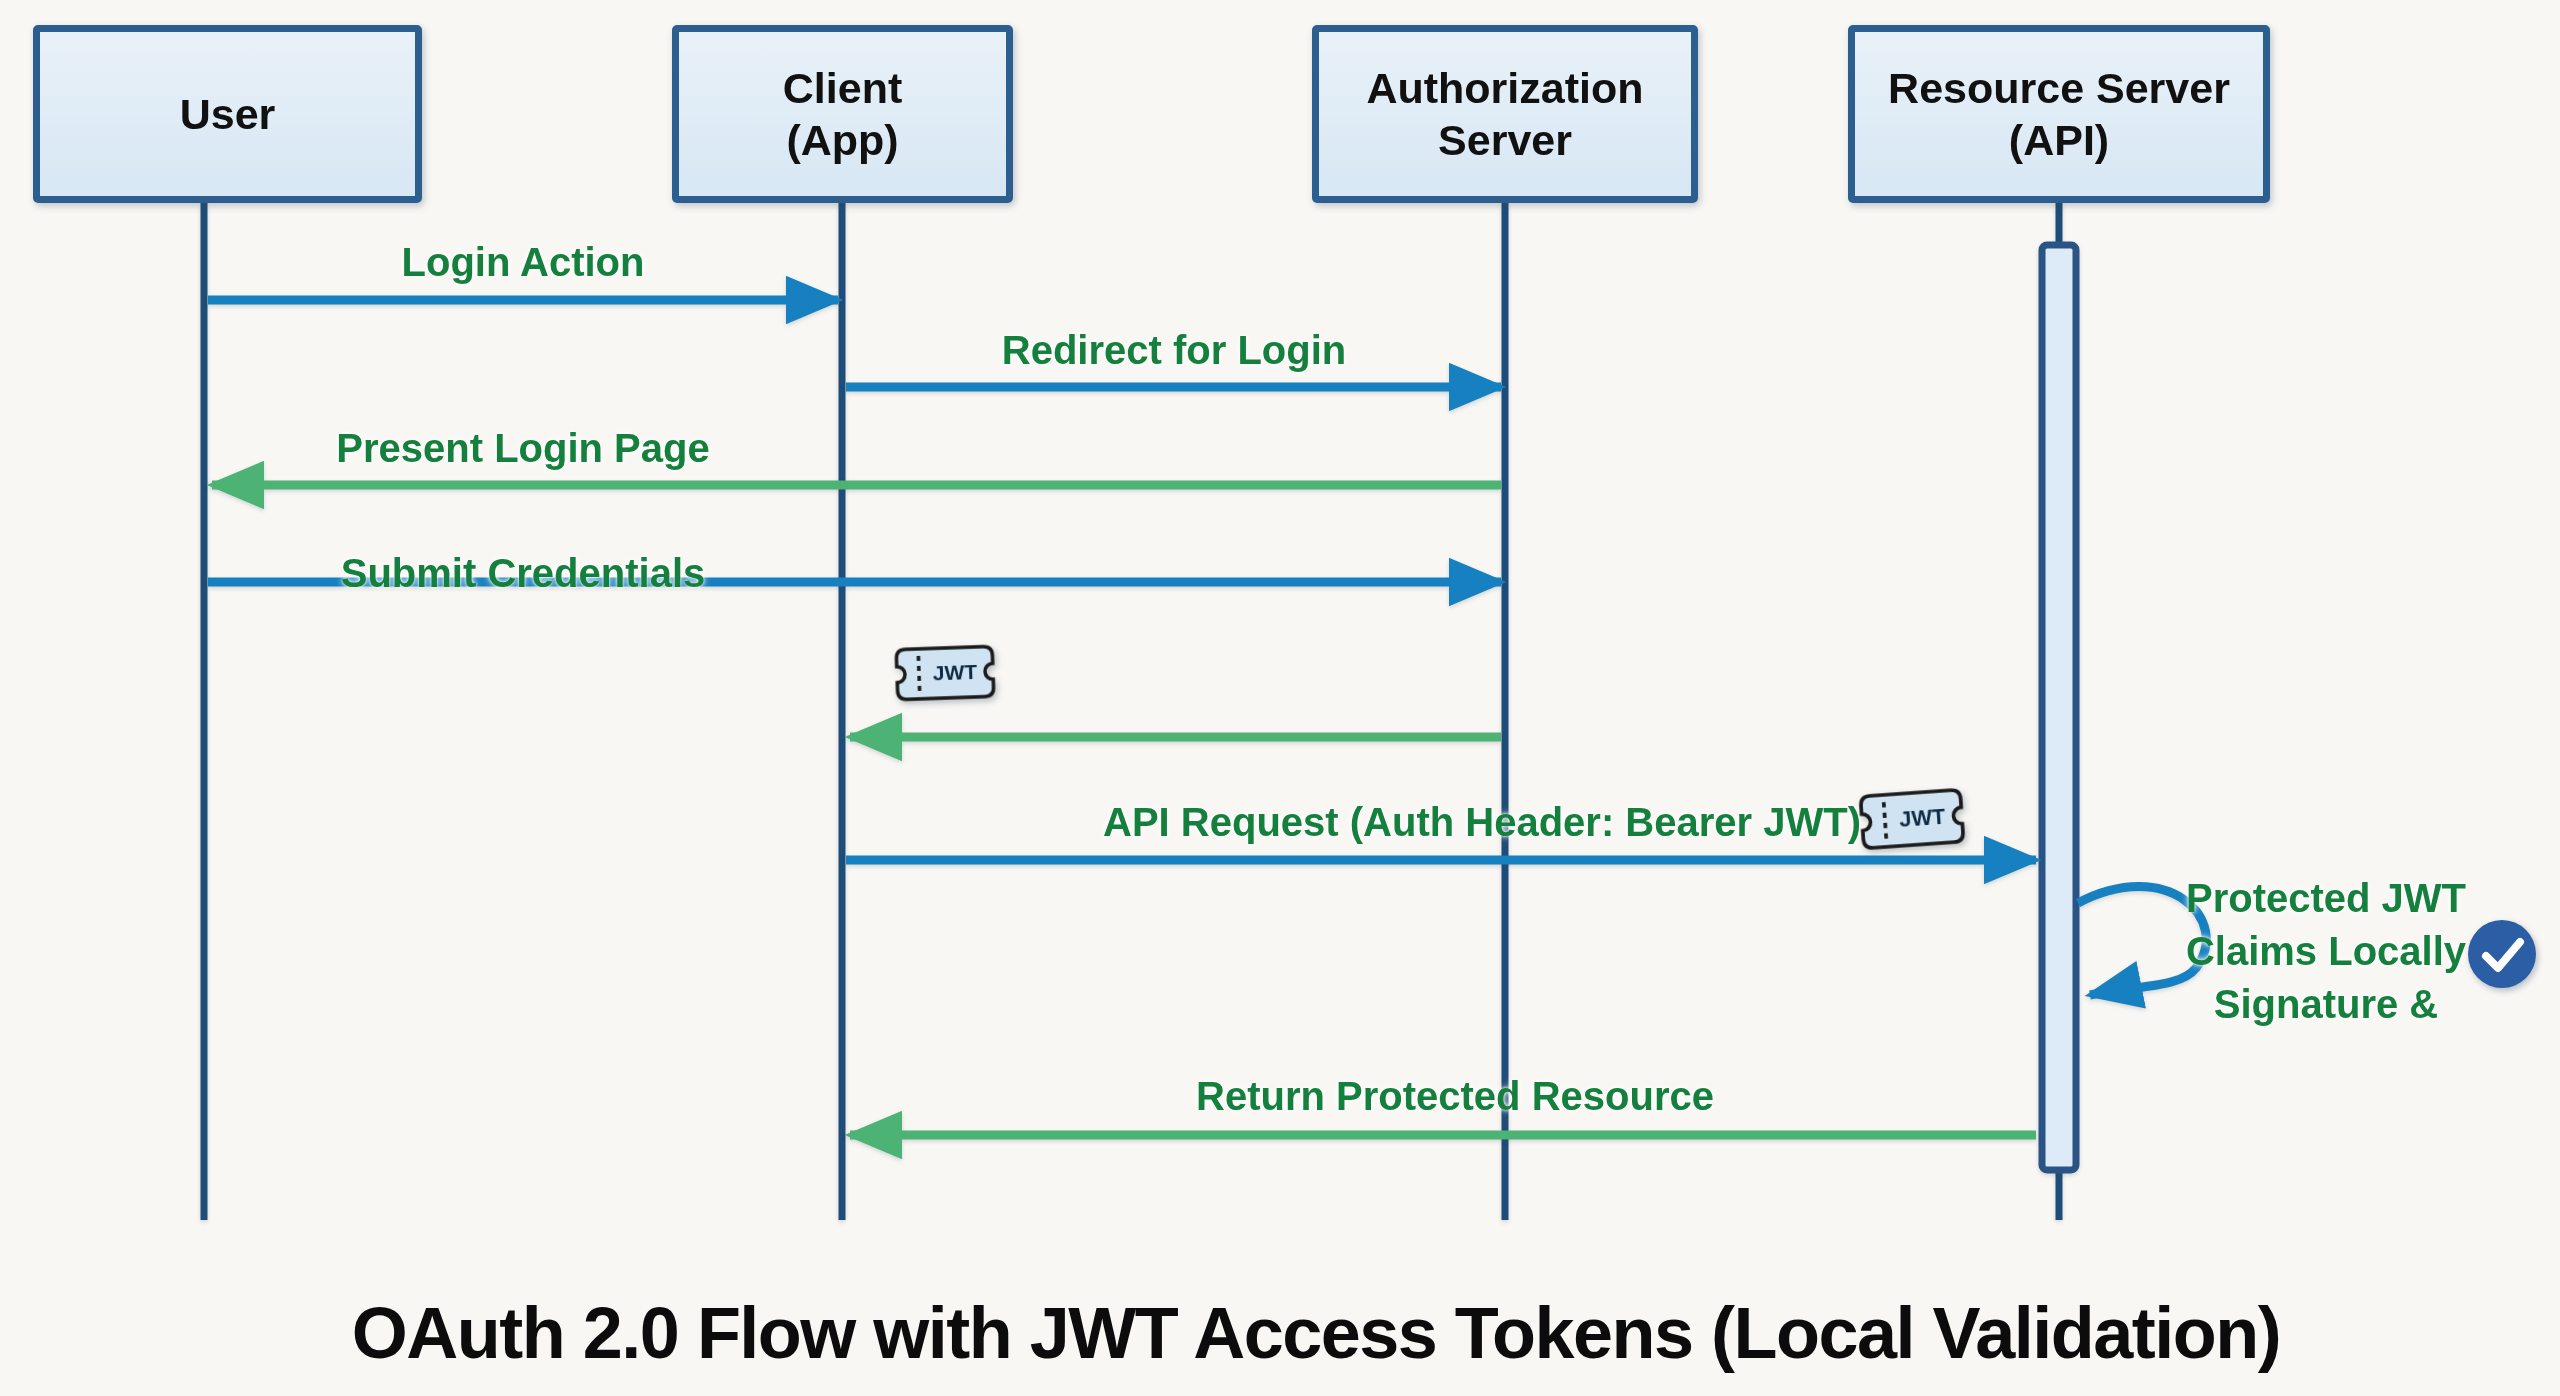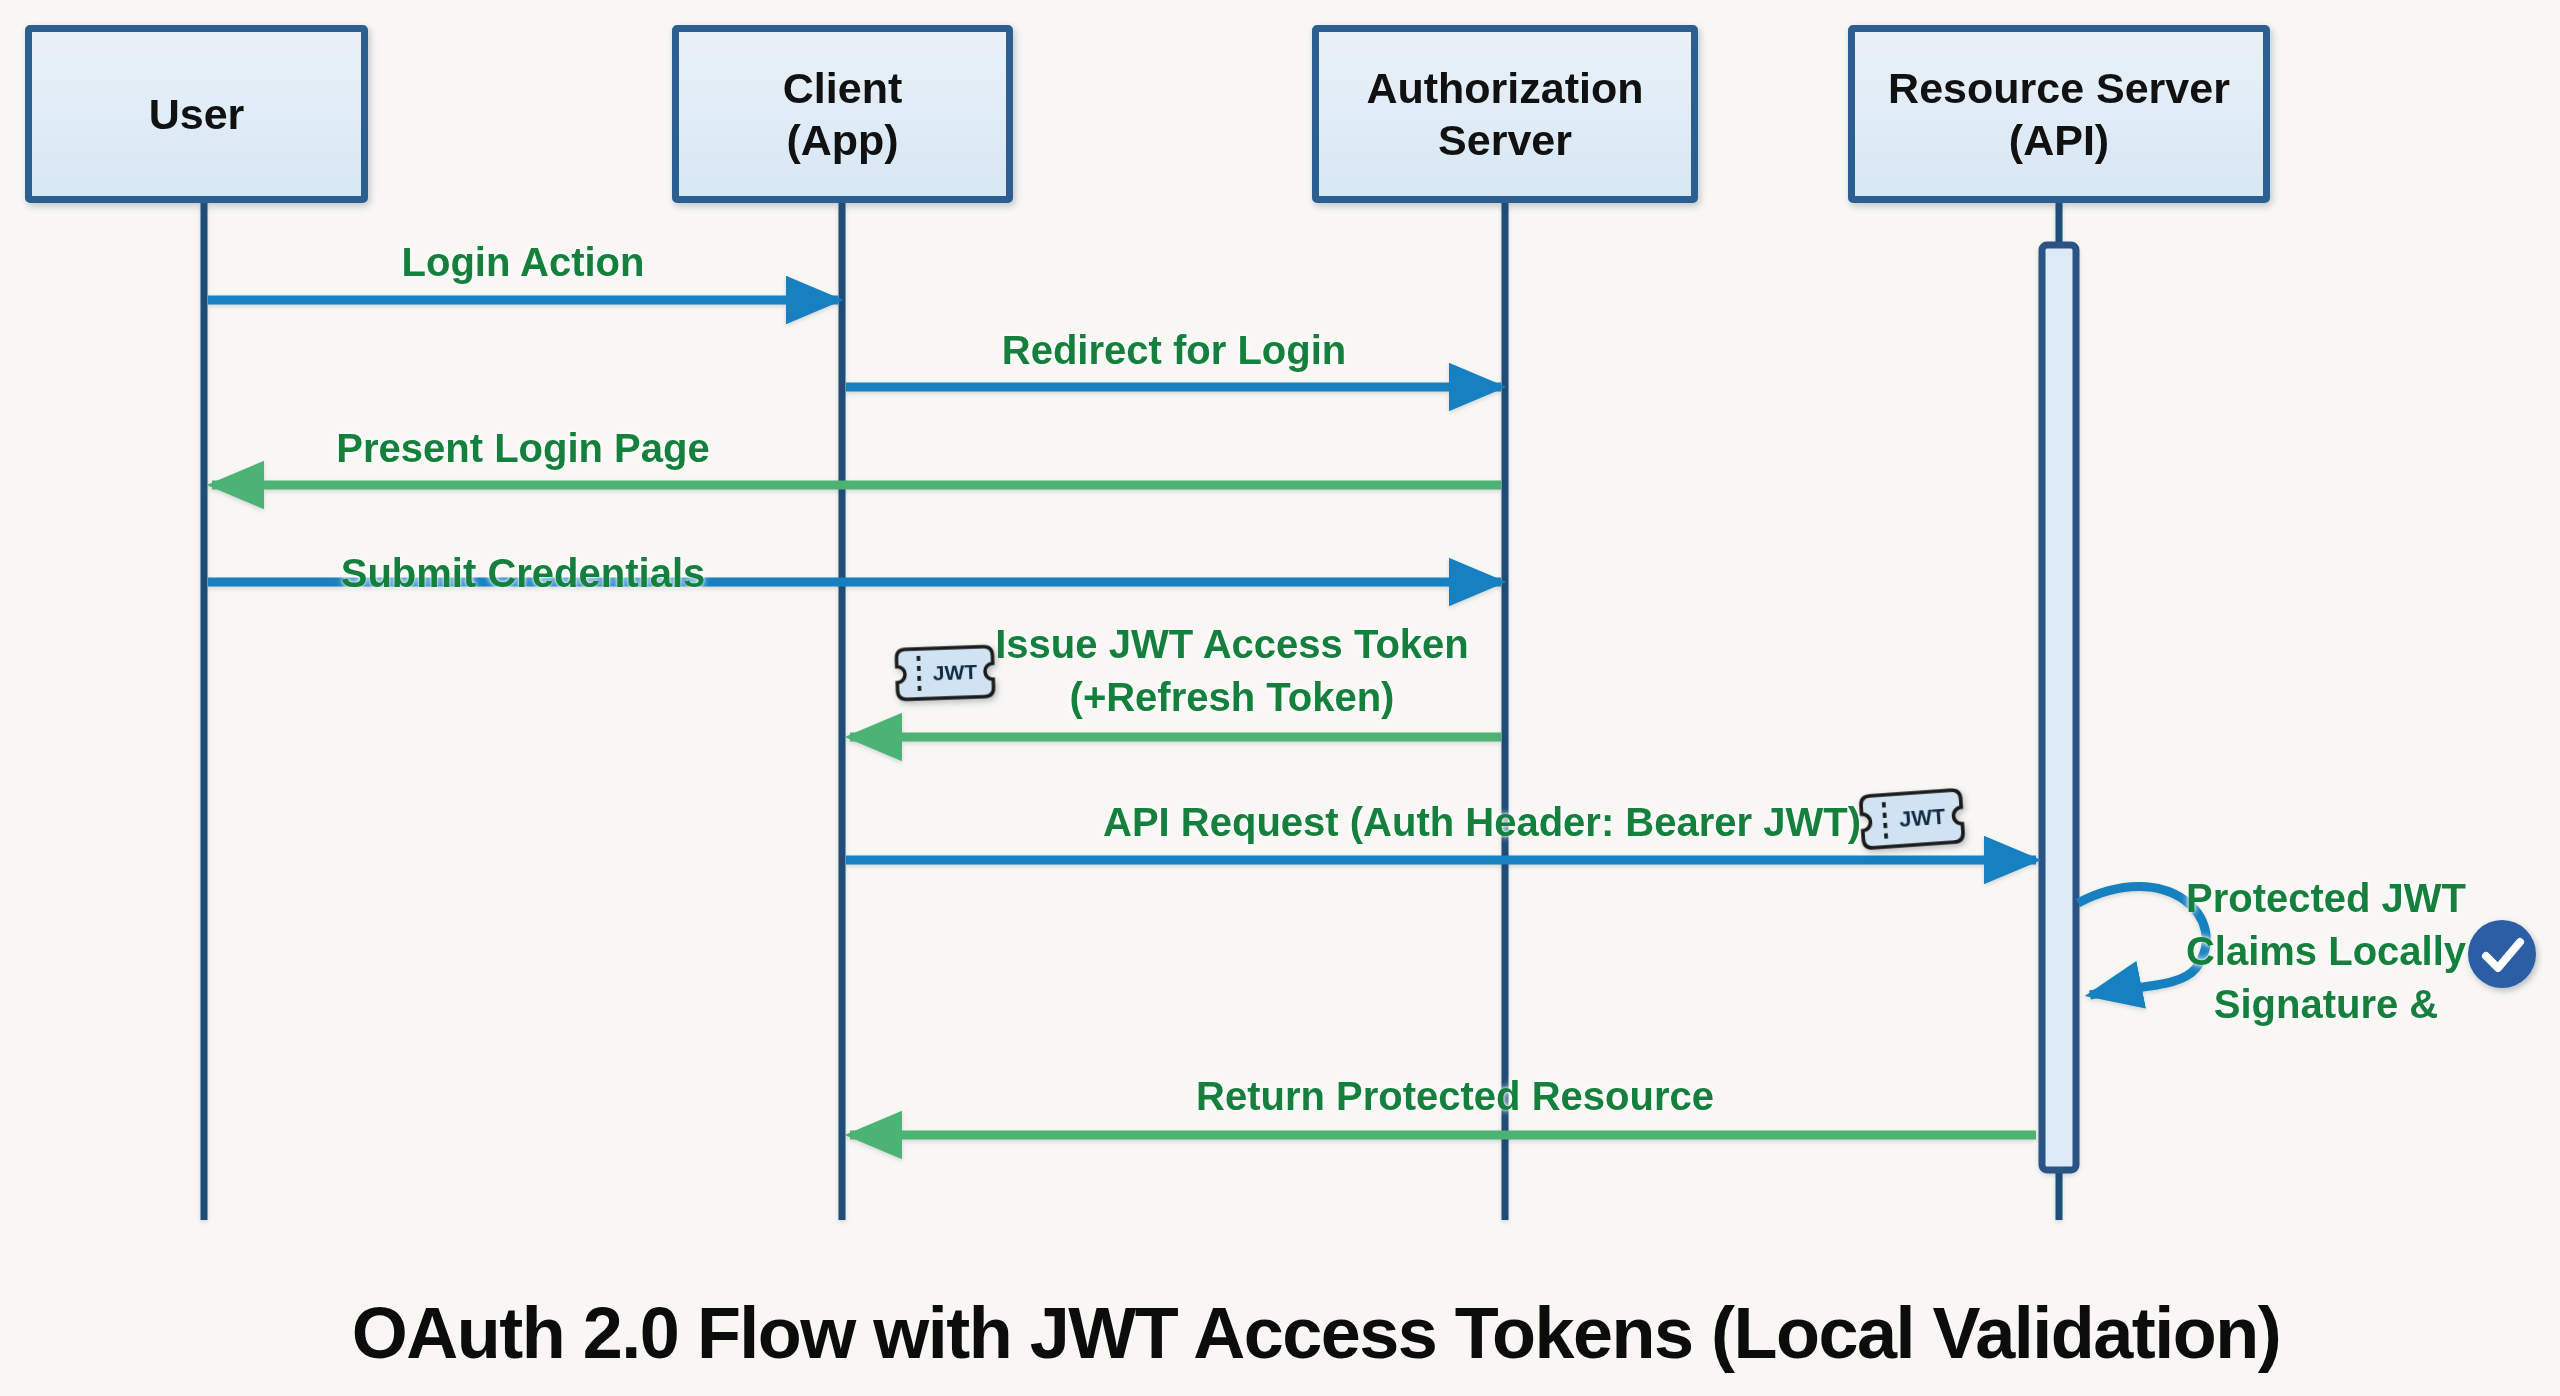--- a/index.html
+++ b/index.html
@@ -74,45 +74,41 @@
       <line x1="846" y1="387" x2="1501" y2="387" stroke="#1780c0" marker-end="url(#headBlue)"></line>
       <line x1="1501" y1="485" x2="212" y2="485" stroke="#4db374" marker-end="url(#headGreen)"></line>
       <line x1="208" y1="582" x2="1501" y2="582" stroke="#1780c0" marker-end="url(#headBlue)"></line>
       <line x1="1501" y1="737" x2="850" y2="737" stroke="#4db374" marker-end="url(#headGreen)"></line>
       <line x1="846" y1="860" x2="2036" y2="860" stroke="#1780c0" marker-end="url(#headBlue)"></line>
       <path d="M 2078 903 C 2168 856, 2232 920, 2196 968 C 2180 988, 2140 985, 2090 995" stroke="#1780c0" marker-end="url(#headBlue)"></path>
       <line x1="2036" y1="1135" x2="850" y2="1135" stroke="#4db374" marker-end="url(#headGreen)"></line>
     </g>
   </svg>
 
-  <div class="actor-box" style="left:25px;width:343px;text-align:right;">
+  <div class="actor-box" style="left:33px;width:389px;text-align:right;">
     <span>User</span>
   </div>
   <div class="actor-box" style="left:672px;width:341px;">
     <span>Client</span>
     <span>(App)</span>
   </div>
   <div class="actor-box" style="left:1312px;width:386px;">
     <span>Authorization</span>
     <span>Server</span>
   </div>
   <div class="actor-box" style="left:1848px;width:422px;">
     <span>Resource Server</span>
     <span>(API)</span>
   </div>
 
   <div class="msg-label" style="left:523px;top:240px;">Login Action</div>
   <div class="msg-label" style="left:1174px;top:328px;">Redirect for Login</div>
   <div class="msg-label" style="left:523px;top:426px;">Present Login Page</div>
   <div class="msg-label" style="left:523px;top:523px;margin-top:28px;">Submit Credentials</div>
 
-  <div class="msg-label multiline" style="left:1232px;top:618px;">
-    <div>Issue JWT Access Token</div>
-    <div>(+Refresh Token)</div>
-  </div>
 
   <div class="msg-label" style="left:1442px;top:800px;margin-left:40px;">API Request (Auth Header: Bearer JWT)</div>
 
   <div class="msg-label multiline" style="left:2326px;top:872px;">
     <div>Protected JWT</div>
     <div>Claims Locally</div>
     <div>Signature &amp;</div>
   </div>
 
   <div class="msg-label" style="left:1455px;top:1074px;">Return Protected Resource</div>

